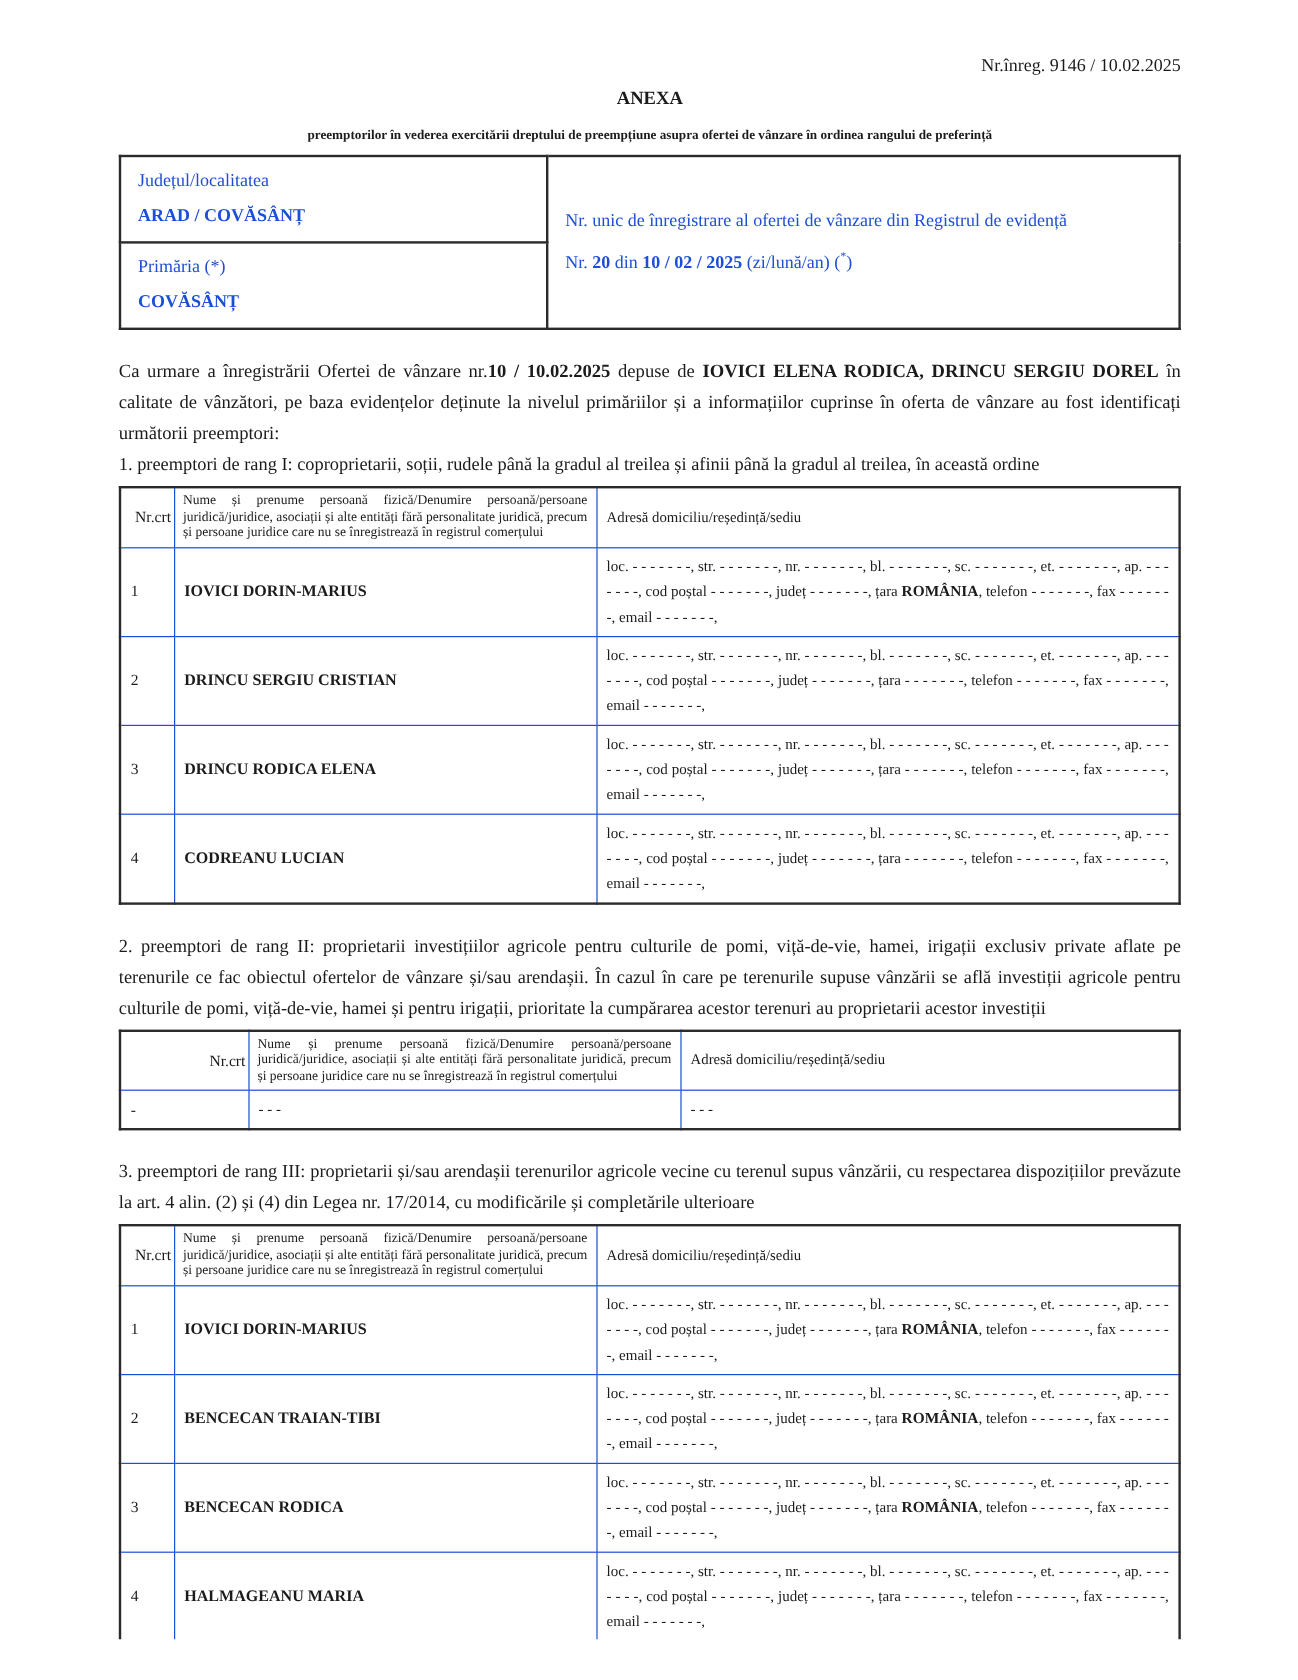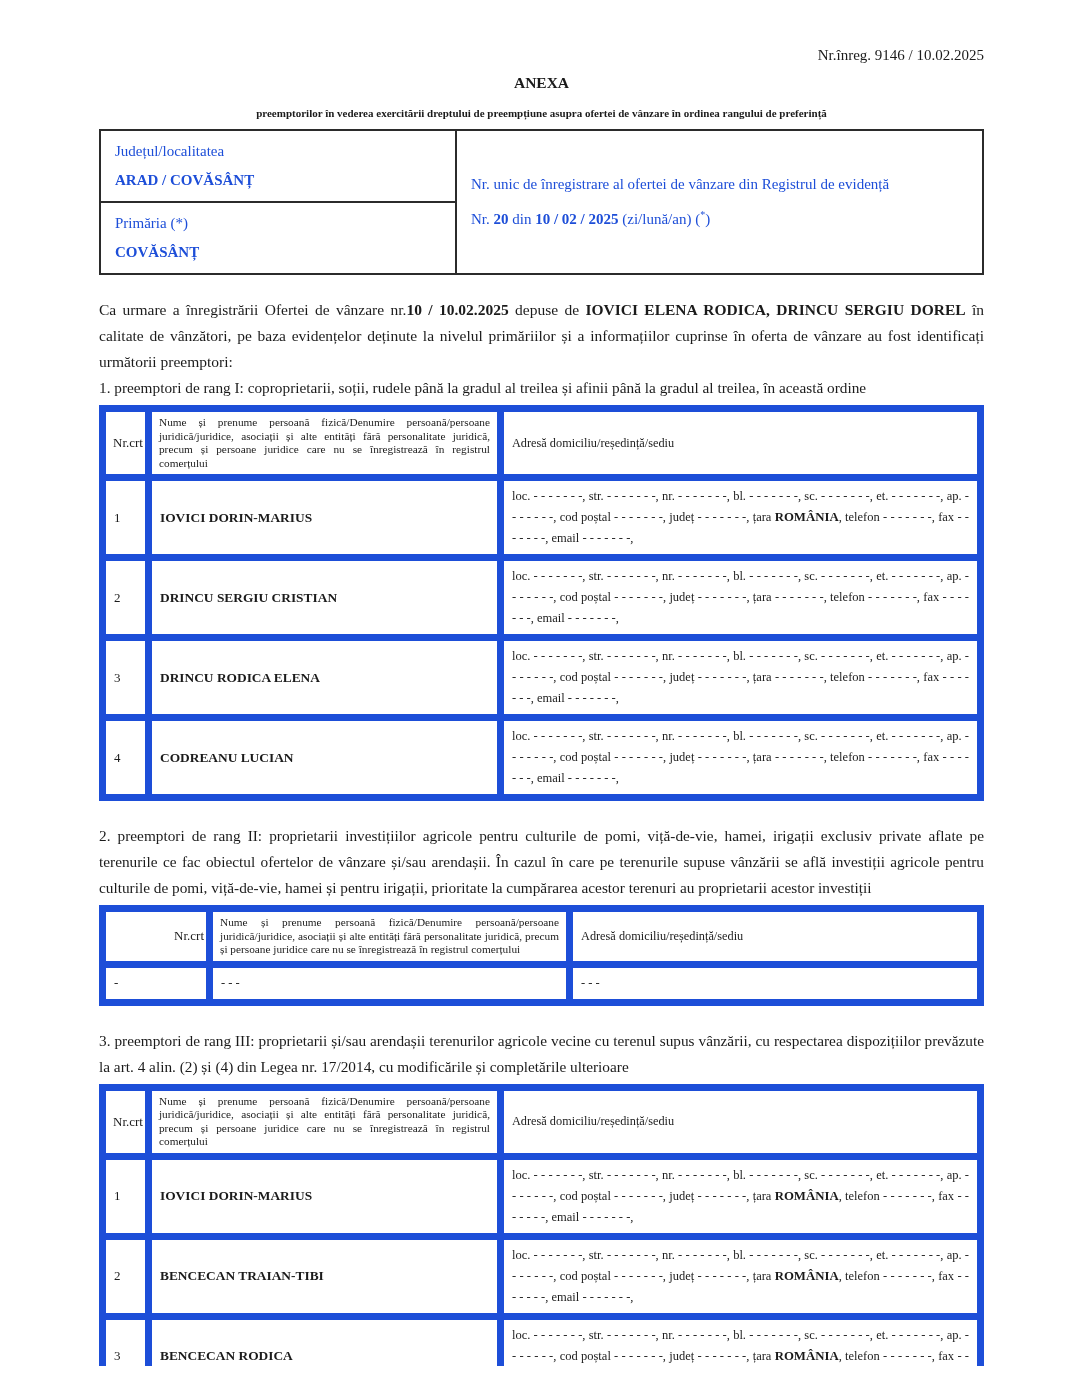--- a/index.html
+++ b/index.html
@@ -46,21 +46,21 @@
   .sec-heading.oneline { white-space: nowrap; }
   .section-gap { margin-top: 22px; }
 
   table.data-table {
     width: 100%;
     border-collapse: collapse;
     border: 2px solid #2b2b2b;
     margin: 0;
   }
   table.data-table th, table.data-table td {
-    border: 7px solid #1d4ed8;
+    border: 1px solid #1d4ed8;
   }
   th.col-nr {
     width: 45px; font-weight: normal; font-size: 13px;
     text-align: right; vertical-align: middle; padding: 4px 2px 4px 7px;
   }
   th.col-name {
     width: 352px; font-weight: normal; font-size: 11.3px;
     text-align: justify; line-height: 13.5px; vertical-align: top; padding: 4px 7px;
   }
   th.col-addr {

